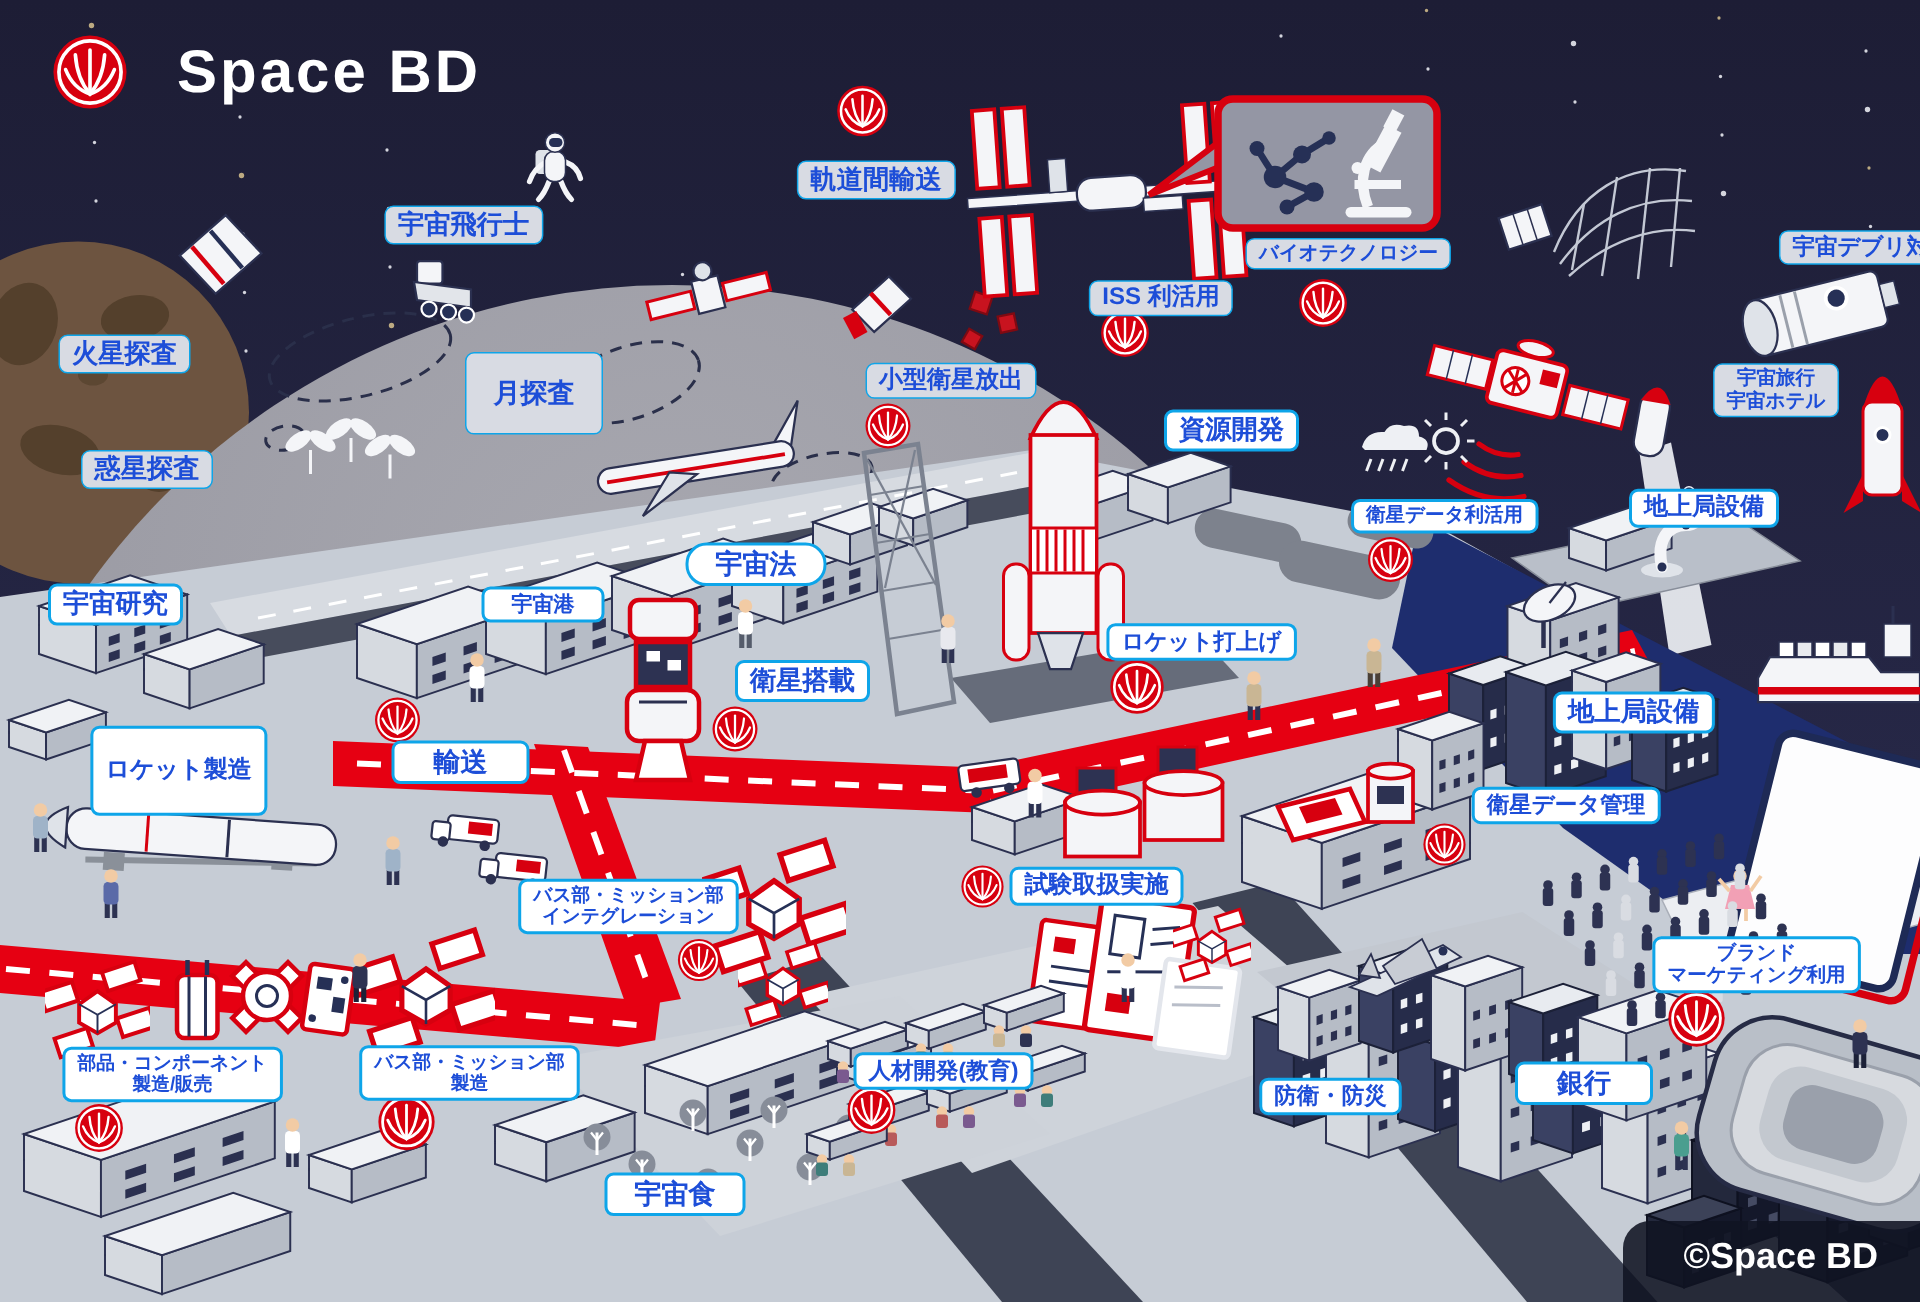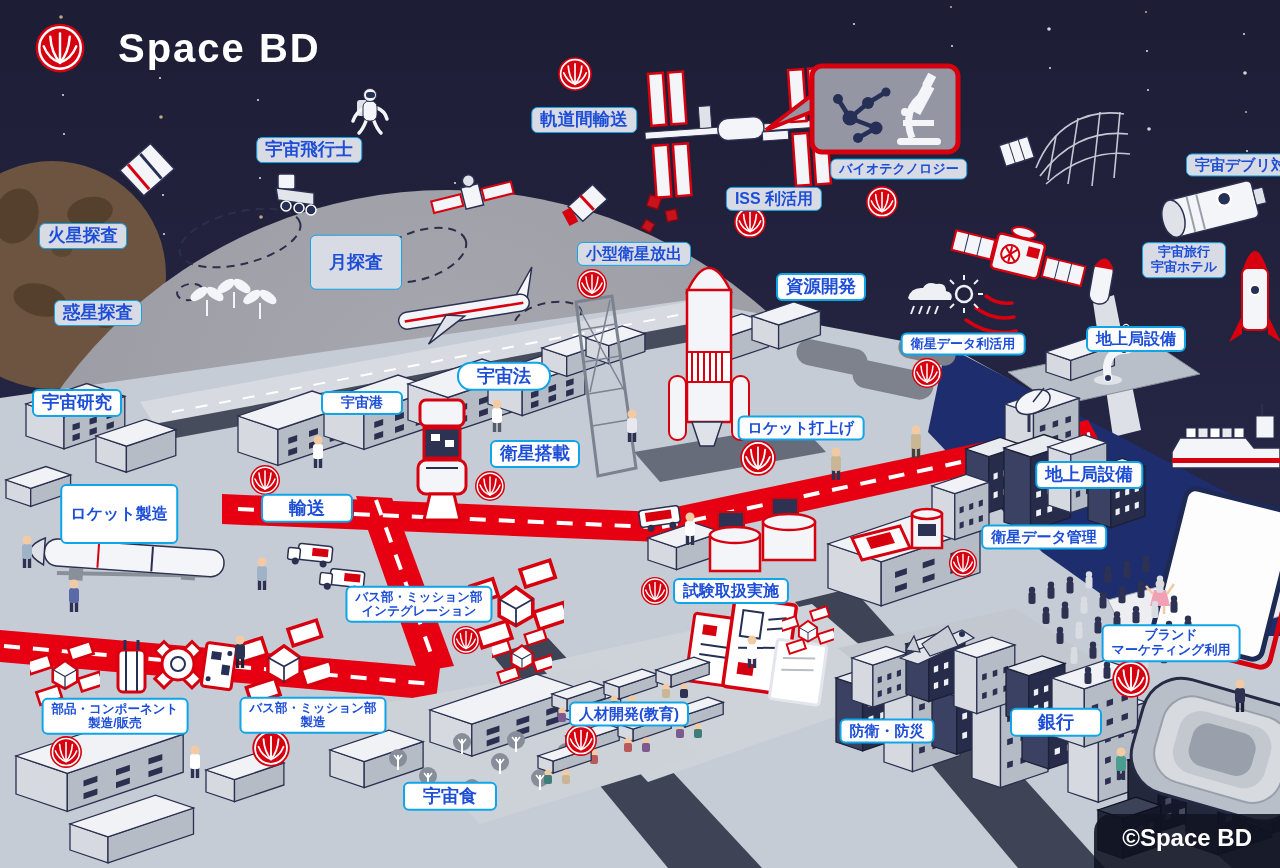--- a/index.html
+++ b/index.html
@@ -8,21 +8,21 @@
   #scene{position:absolute;left:0;top:0;}
   #labels{position:absolute;left:0;top:0;width:100%;height:100%;z-index:4;pointer-events:none;}
   .lbl{position:absolute;transform:translate(-50%,-50%);background:#ffffff;
        border:2px solid #0ea5e9;border-radius:6px;color:#1d4ed8;font-weight:700;
        line-height:1.14;padding:2px 8px;text-align:center;white-space:nowrap;}
   .lbl.sky{background:#d8dbe3;border-width:1.5px;}
   .lbl span{display:block;}
   .logo{position:absolute;top:22px;left:34px;display:flex;align-items:center;gap:32px;z-index:6;justify-content:center;}
   .logo .name{color:#ffffff;font-size:40px;font-weight:700;letter-spacing:2px;}
   .copyright{position:absolute;right:0;bottom:0;background:rgba(16,19,34,.88);color:#fff;
-       font-size:24px;font-weight:700;padding:10px 28px 16px 28px;border-radius:18px 0 0 0;z-index:6;text-align:center;}
+       font-size:24px;font-weight:700;padding:10px 28px 16px 40px;border-radius:18px 0 0 0;z-index:6;text-align:center;}
 </style>
 </head>
 <body>
 
 <div id="stage">
 
 <svg id="scene" width="1280" height="868" viewBox="0 0 1280 868">
   <defs>
     <linearGradient id="skyG" x1="0" y1="0" x2="0" y2="1">
       <stop offset="0" stop-color="#1d1d35"></stop>

